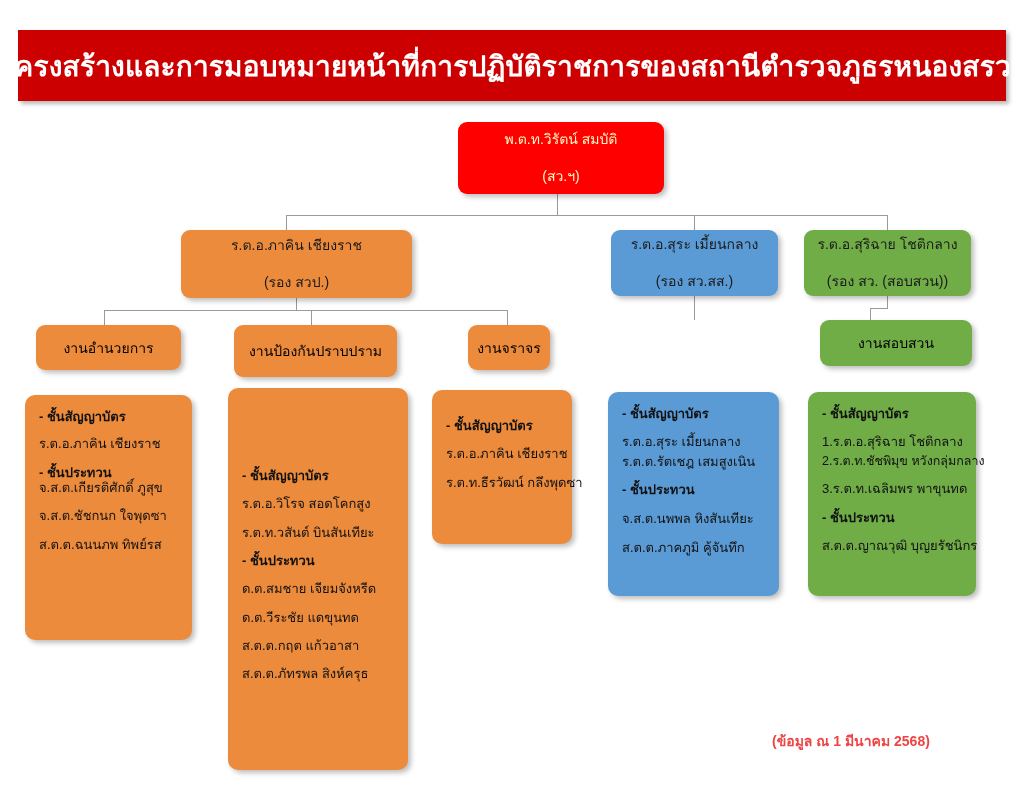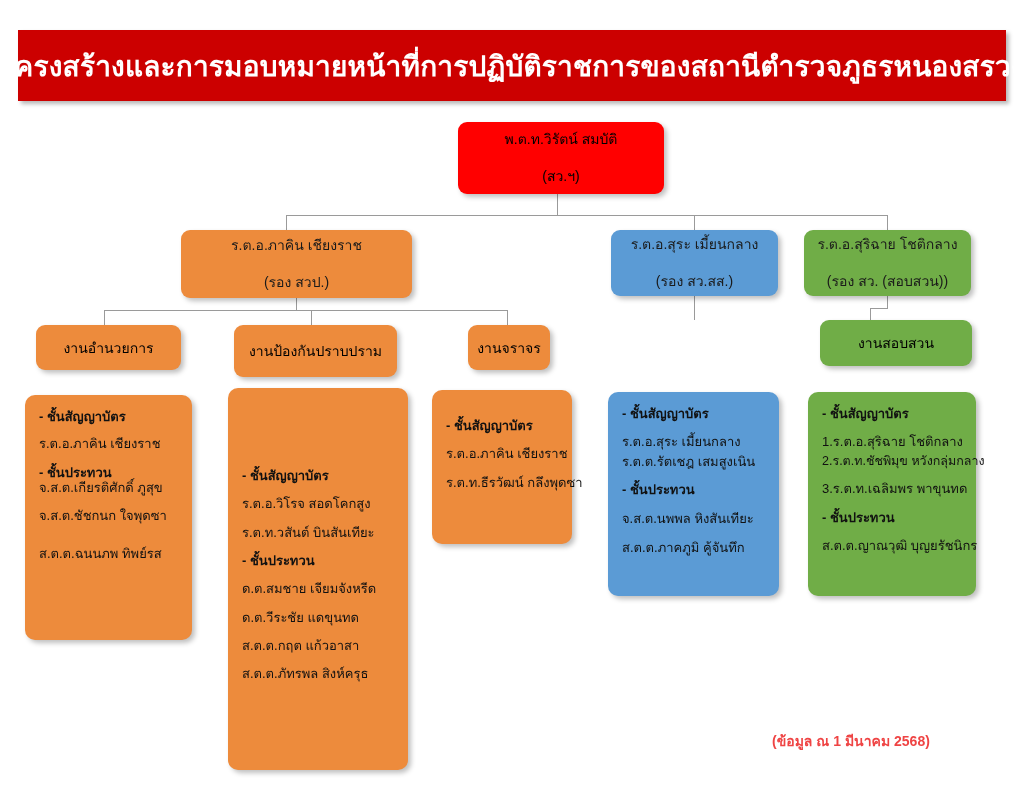--- a/index.html
+++ b/index.html
@@ -56,21 +56,21 @@
     flex-direction: column;
     align-items: center;
     justify-content: center;
     text-align: center;
     color: #1a1a1a;
     box-sizing: border-box;
   }
   .node .nm  { font-size: 14px; line-height: 1.2; }
   .node .rl  { font-size: 14px; line-height: 1.2; margin-top: 20px; }
 
-  .node.root   { background: #FF0000; color: #000000; }
+  .node.root   { background: #FF0000; color: #fef9c3; }
   .node.orange { background: #ED8B3C; }
   .node.blue   { background: #5B9BD5; }
   .node.green  { background: #70AD47; }
 
   
   .pill {
     position: absolute;
     border-radius: 9px;
     box-shadow: 3px 3px 5px rgba(0,0,0,0.25);
     display: flex;
@@ -178,21 +178,21 @@
   <div class="pill green" style="left:820px; top:320px; width:152px; height:46px;">
     <span>งานสอบสวน</span>
   </div>
 
   <div class="panel orange" style="left:25px; top:395px; width:167px; height:245px;">
     <div class="row head">- ชั้นสัญญาบัตร</div>
     <div class="row" style="margin-top:12px;">ร.ต.อ.ภาคิน เชียงราช</div>
     <div class="row head" style="margin-top:13px;">- ชั้นประทวน</div>
     <div class="row" style="">จ.ส.ต.เกียรติศักดิ์ ภูสุข</div>
     <div class="row" style="margin-top:13px;">จ.ส.ต.ชัชกนก ใจพุดซา</div>
-    <div class="row" style="margin-top:22px;">ส.ต.ต.ฉนนภพ ทิพย์รส</div>
+    <div class="row" style="margin-top:13px;">ส.ต.ต.ฉนนภพ ทิพย์รส</div>
   </div>
 
   <div class="panel orange" style="left:228px; top:388px; width:180px; height:382px; padding-top:80px;">
     <div class="row head">- ชั้นสัญญาบัตร</div>
     <div class="row" style="margin-top:13px;">ร.ต.อ.วิโรจ สอดโคกสูง</div>
     <div class="row" style="margin-top:13px;">ร.ต.ท.วสันต์ บินสันเทียะ</div>
     <div class="row head" style="margin-top:13px;">- ชั้นประทวน</div>
     <div class="row" style="margin-top:13px;">ด.ต.สมชาย เจียมจังหรีด</div>
     <div class="row" style="margin-top:13px;">ด.ต.วีระชัย แดขุนทด</div>
     <div class="row" style="margin-top:13px;">ส.ต.ต.กฤต แก้วอาสา</div>

